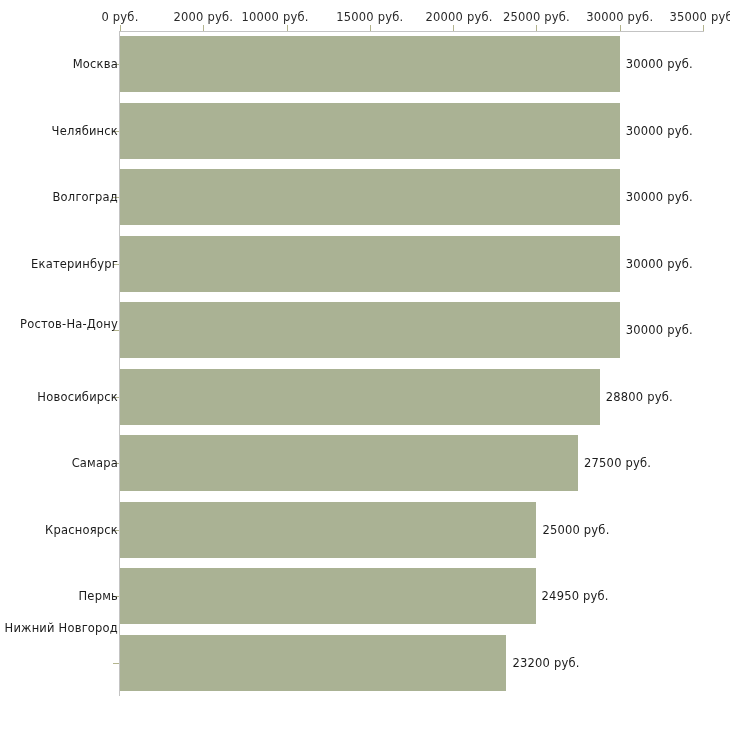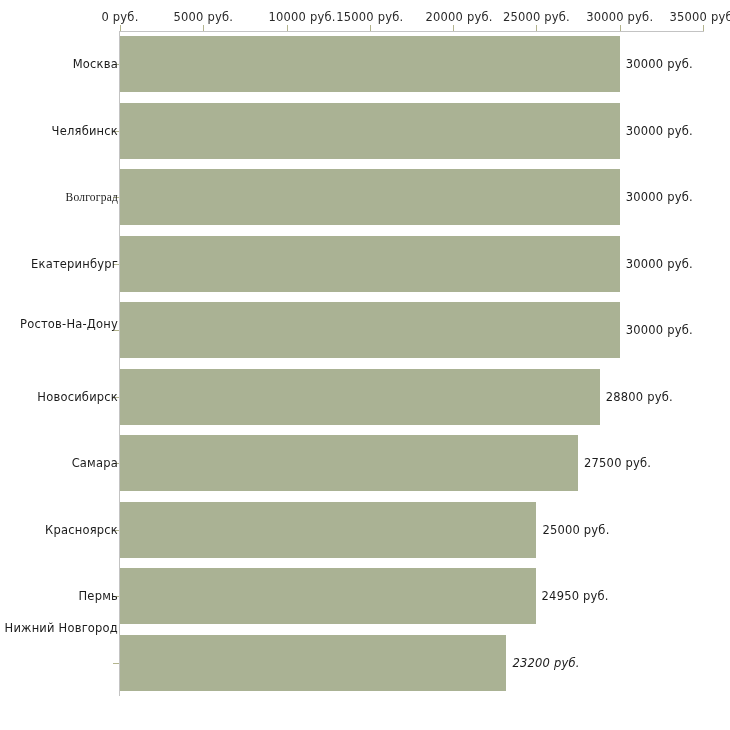--- a/index.html
+++ b/index.html
@@ -93,41 +93,41 @@
 
 <div id="chart-root">
 
   <div class="x-axis-line"></div>
   <div class="y-axis-line"></div>
 
   <div id="xticks-layer">
       <div class="x-tick" style="left: 120px;"></div>
       <div class="x-tick-label" style="left: 120px;">0 руб.</div>
       <div class="x-tick" style="left: 203.286px;"></div>
-      <div class="x-tick-label" style="left: 203.286px;">5000 руб.</div>
+      <div class="x-tick-label" style="left: 203.286px;">2000 руб.</div>
       <div class="x-tick" style="left: 286.571px;"></div>
-      <div class="x-tick-label" style="left: 302px; text-align: center;">10000 руб.</div>
+      <div class="x-tick-label" style="left: 275px; text-align: center;">10000 руб.</div>
       <div class="x-tick" style="left: 369.857px;"></div>
       <div class="x-tick-label" style="left: 369.857px;">15000 руб.</div>
       <div class="x-tick" style="left: 453.143px;"></div>
       <div class="x-tick-label" style="left: 459px;">20000 руб.</div>
       <div class="x-tick" style="left: 536.429px;"></div>
       <div class="x-tick-label" style="left: 536.429px;">25000 руб.</div>
       <div class="x-tick" style="left: 619.714px;"></div>
       <div class="x-tick-label" style="left: 619.714px;">30000 руб.</div>
       <div class="x-tick" style="left: 703px;"></div>
       <div class="x-tick-label" style="left: 703px;">35000 руб.</div>
     </div>
   <div id="yticks-layer">
       <div class="y-tick" style="top: 64px;"></div>
       <div class="y-tick-label" style="top: 64.25px;">Москва</div>
       <div class="y-tick" style="top: 131px;"></div>
       <div class="y-tick-label" style="top: 130.75px;">Челябинск</div>
       <div class="y-tick" style="top: 197px;"></div>
-      <div class="y-tick-label" style="top: 197.25px; font-family: Liberation Serif, serif;">Волгоград</div>
+      <div class="y-tick-label" style="top: 197.25px;">Волгоград</div>
       <div class="y-tick" style="top: 264px;"></div>
       <div class="y-tick-label" style="top: 263.75px;">Екатеринбург</div>
       <div class="y-tick" style="top: 330px;"></div>
       <div class="y-tick-label" style="top: 324px;">Ростов-На-Дону</div>
       <div class="y-tick" style="top: 397px;"></div>
       <div class="y-tick-label" style="top: 396.75px;">Новосибирск</div>
       <div class="y-tick" style="top: 463px;"></div>
       <div class="y-tick-label" style="top: 463.25px;">Самара</div>
       <div class="y-tick" style="top: 530px;"></div>
       <div class="y-tick-label" style="top: 529.75px;">Красноярск</div>
@@ -149,16 +149,16 @@
       <div class="bar-value" style="left: 625.714px; top: 330.25px;">30000 руб.</div>
       <div class="bar" title="Новосибирск: 28800 руб." style="top: 368.75px; height: 56px; width: 479.726px; background: rgb(170, 178, 148);"></div>
       <div class="bar-value" style="left: 605.726px; top: 396.75px;">28800 руб.</div>
       <div class="bar" title="Самара: 27500 руб." style="top: 435.25px; height: 56px; width: 458.071px; background: rgb(170, 178, 148);"></div>
       <div class="bar-value" style="left: 584.071px; top: 463.25px;">27500 руб.</div>
       <div class="bar" title="Красноярск: 25000 руб." style="top: 501.75px; height: 56px; width: 416.429px; background: rgb(170, 178, 148);"></div>
       <div class="bar-value" style="left: 542.429px; top: 529.75px;">25000 руб.</div>
       <div class="bar" title="Пермь: 24950 руб." style="top: 568.25px; height: 56px; width: 415.596px; background: rgb(170, 178, 148);"></div>
       <div class="bar-value" style="left: 541.596px; top: 596.25px;">24950 руб.</div>
       <div class="bar" title="Нижний Новгород: 23200 руб." style="top: 634.75px; height: 56px; width: 386.446px; background: rgb(170, 178, 148);"></div>
-      <div class="bar-value" style="left: 512.446px; top: 662.75px; font-style: italic;">23200 руб.</div>
+      <div class="bar-value" style="left: 512.446px; top: 662.75px;">23200 руб.</div>
     </div>
 
 </div>
 
 </body></html>

